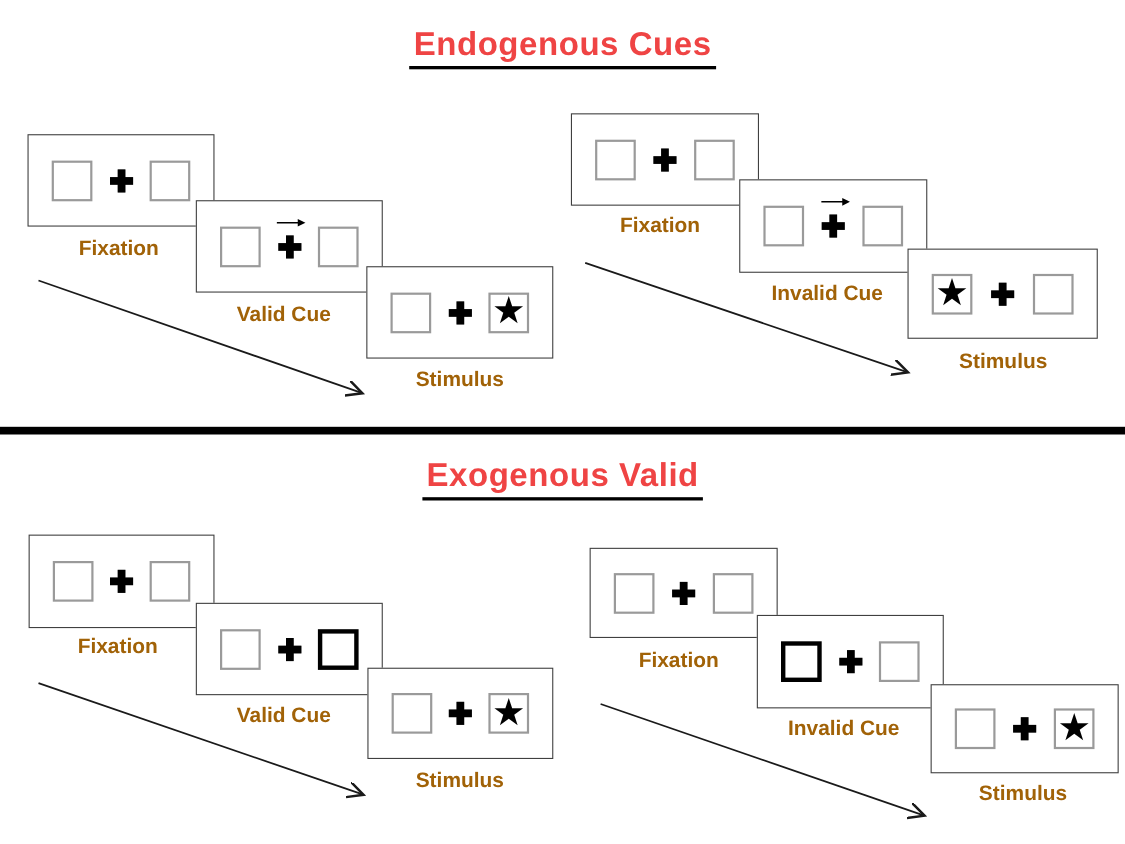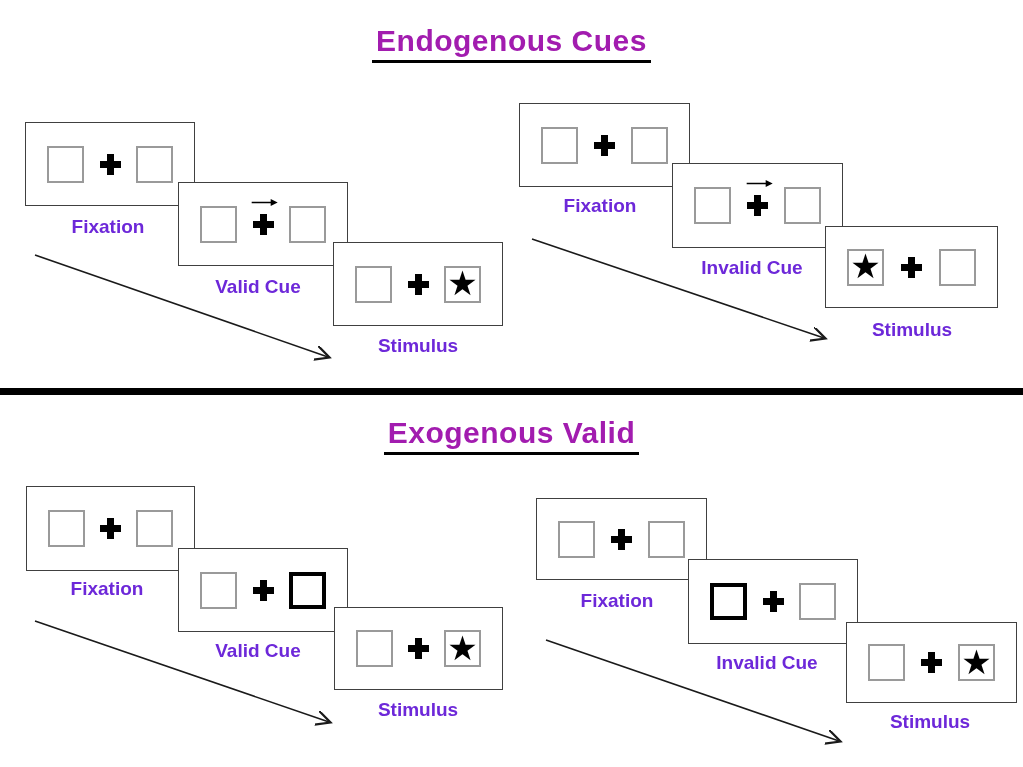--- a/index.html
+++ b/index.html
@@ -15,21 +15,21 @@
     width: 1023px; height: 767px;
     z-index: 1;
   }
   .overlay line { stroke: #1a1a1a; stroke-width: 1.6px; }
   .section-title {
     position: absolute; left: 0; width: 100%;
     text-align: center; z-index: 2;
   }
   .section-title span {
     display: inline-block;
-    font-weight: 700; font-size: 30px; color: #a21caf;
+    font-weight: 700; font-size: 30px; color: #ef4444;
     border-bottom: 3px solid #000;
     padding: 0 4px 2px 4px;
     letter-spacing: 0.5px;
   }
   #title-endogenous { top: 24px; }
   #title-exogenous  { top: 416px; }
   .divider {
     position: absolute; left: 0; top: 388px;
     width: 1023px; height: 7px;
     background: #000; z-index: 2;
@@ -66,21 +66,21 @@
     content: ""; position: absolute; left: 7px; top: 0;
     width: 7px; height: 21px; background: #000;
   }
   .cue-arrow {
     position: absolute; top: -17px; left: 50%;
     transform: translateX(-44%);
   }
   .step-label {
     position: absolute;
     transform: translateX(-50%);
-    font-weight: 700; font-size: 19px; color: #6d28d9;
+    font-weight: 700; font-size: 19px; color: #a16207;
     white-space: nowrap; z-index: 4;
   }
 </style>
 </head>
 <body>
 
 <svg class="overlay" viewBox="0 0 1023 767">
   <defs>
     <marker id="ah" markerWidth="12" markerHeight="12" refX="8" refY="4.5" orient="auto">
       <path d="M0,0 L9,4.5 L0,9" fill="none" stroke="#1a1a1a" stroke-width="1.4"></path>

